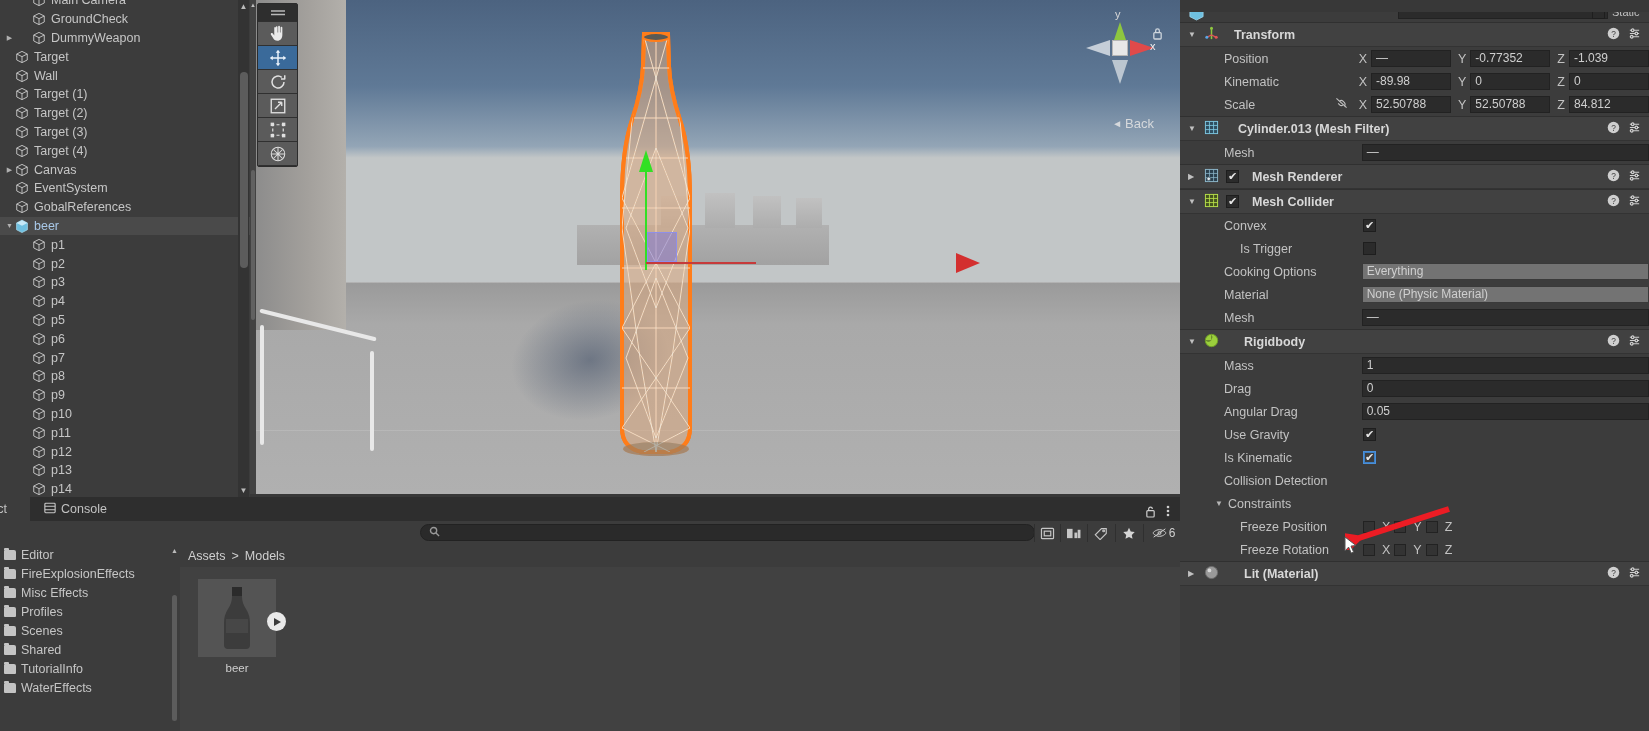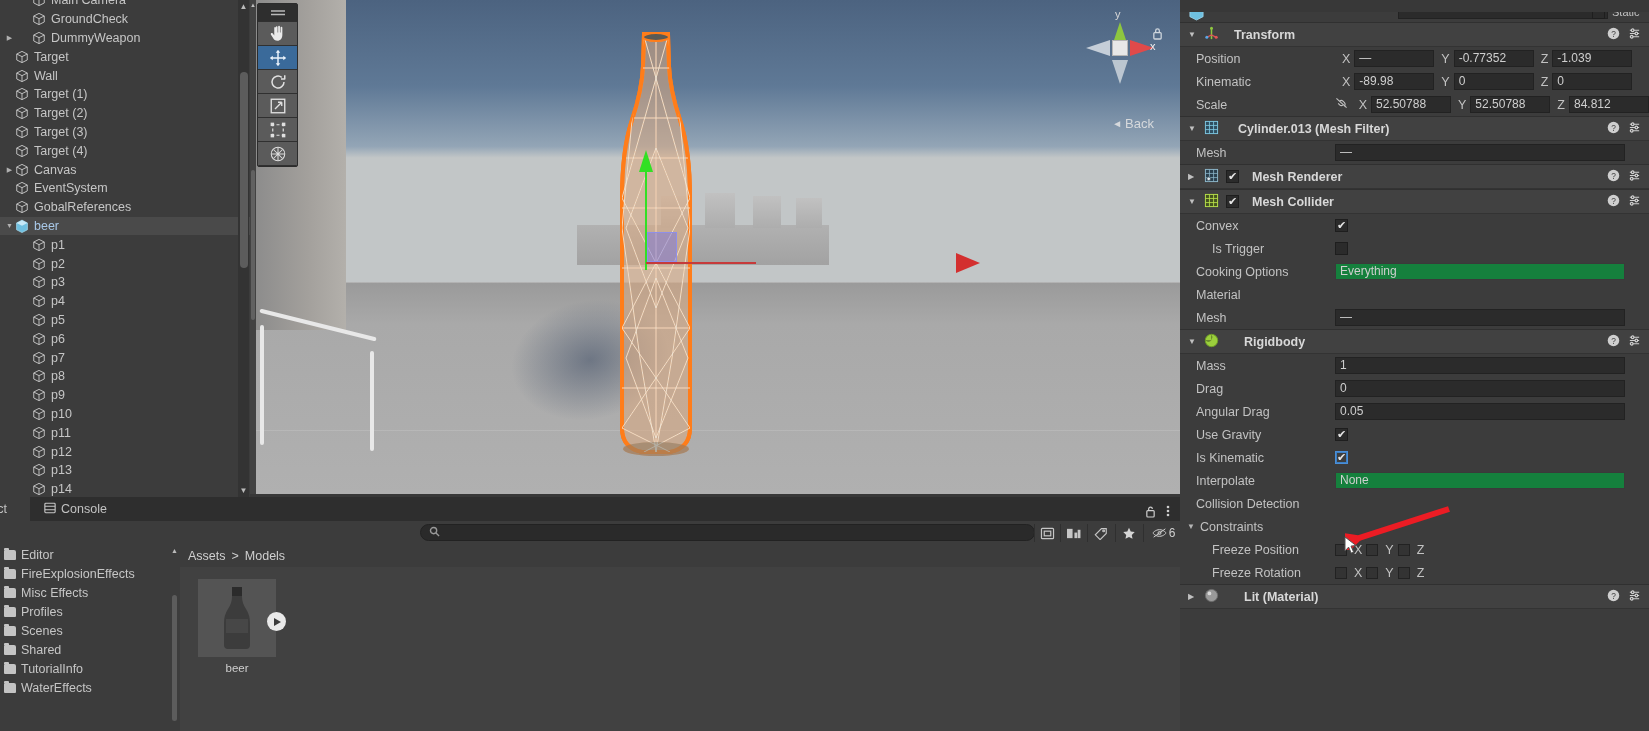--- a/index.html
+++ b/index.html
@@ -220,28 +220,28 @@
 
   .comp-header {
     height:25px; display:flex; align-items:center; gap:7px;
     padding-left:8px; background:#414141; border-top:1px solid #303030;
     border-bottom:1px solid #333;
   }
   .comp-header .tri { font-size:8px; color:#c0c0c0; width:9px; }
   .comp-title { font-weight:bold; font-size:12.5px; color:#d8d8d8; margin-left:18px; }
   .comp-actions { margin-left:auto; display:flex; gap:8px; padding-right:8px; align-items:center; }
 
-  .prop-row { height:23px; display:flex; align-items:center; font-size:12.5px; }
+  .prop-row { height:23px; display:flex; align-items:center; font-size:12.5px;margin-left:28px; }
   .prop-label { width:155px; padding-left:16px; color:#c2c2c2; }
   .prop-label.ind { padding-left:32px; }
   .field {
     background:#2b2b2b; border:1px solid #222; height:17px; line-height:15px;
     padding:0 4px; color:#cfcfcf; font-size:12px; overflow:hidden; white-space:nowrap;
   }
-  .field.light { background:#15803d; border-color:#3a3a3a; }
+  .field.light { background:#737373; border-color:#3a3a3a; }
   .axis { color:#c2c2c2; margin:0 4px 0 7px; }
   .chk {
     width:13px; height:13px; background:#2b2b2b; border:1px solid #1e1e1e;
     display:inline-flex; align-items:center; justify-content:center;
     color:#e6e6e6; font-size:11px; line-height:1;
   }
   .chk.focus { border:1px solid #4a8fd8; box-shadow:0 0 0 1px #3d7fc4 inset; background:#3d3d3d; }
   .chk.empty { color:transparent; }
   .chk-sm { width:12px; height:12px; background:#333; border:1px solid #222; display:inline-block; }
 
@@ -978,20 +978,21 @@
         <div class="prop-row">
           <div class="prop-label ind">Is Trigger</div>
           <span class="chk  empty"></span>
         </div>
         <div class="prop-row">
           <div class="prop-label">Cooking Options</div>
           <div class="field light" style="width:290px">Everything</div>
         </div>
         <div class="prop-row">
           <div class="prop-label">Material</div>
+          <div class="field light" style="width:290px">None (Physic Material)</div>
         </div>
         <div class="prop-row">
           <div class="prop-label">Mesh</div>
           <div class="field" style="width:290px">—</div>
         </div>
         <div class="comp-header">
           <span class="tri">▼</span>
           <span><svg width="15" height="15" viewBox="0 0 16 16">
               <circle cx="8" cy="8" r="6.6" fill="#9bcf3c" stroke="#6f9e25"></circle>
               <path d="M8 1.4A6.6 6.6 0 0 1 8 8V1.4z" fill="#3a4a1d"></path>
@@ -1025,24 +1026,20 @@
         </div>
         <div class="prop-row">
           <div class="prop-label">Use Gravity</div>
           <span class="chk  ">✔</span>
         </div>
         <div class="prop-row">
           <div class="prop-label">Is Kinematic</div>
           <span class="chk focus ">✔</span>
         </div>
         <div class="prop-row">
-          <div class="prop-label">Interpolate</div>
-          <div class="field light" style="width:290px">None</div>
-        </div>
-        <div class="prop-row">
           <div class="prop-label">Collision Detection</div>
         </div>
         <div class="prop-row">
           <span style="width:9px;margin-left:7px;font-size:8px;color:#b5b5b5">▼</span>
           <span style="color:#c2c2c2;margin-left:4px">Constraints</span>
         </div>
         <div class="prop-row">
           <div class="prop-label ind">Freeze Position</div>
           <div style="display:flex;align-items:center">
             <span class="chk-sm"></span>

